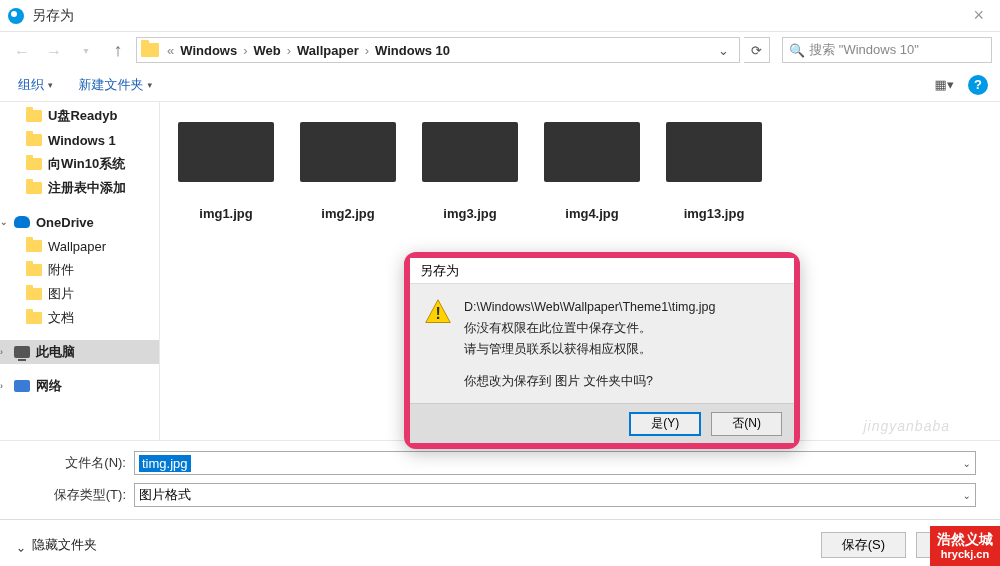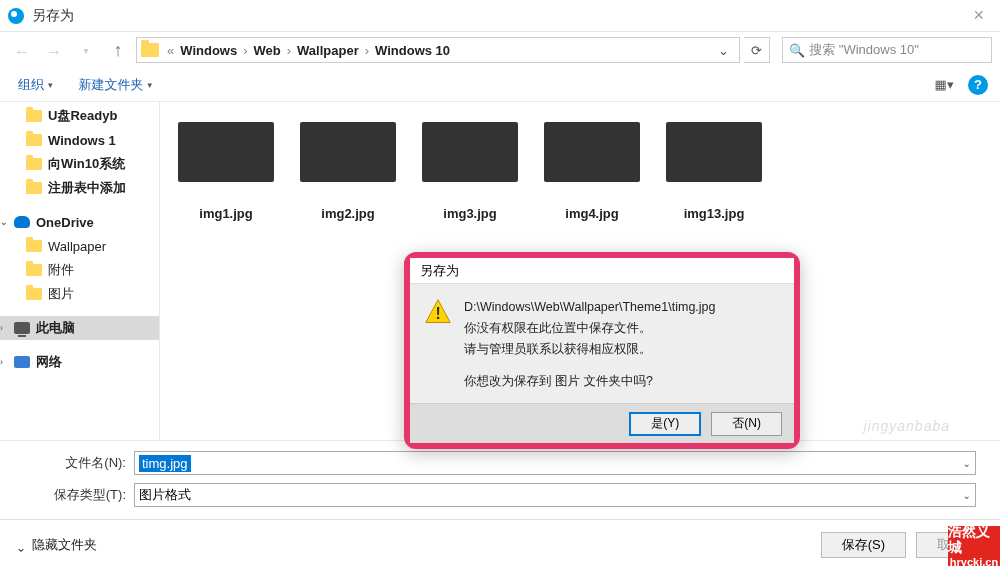--- a/index.html
+++ b/index.html
@@ -86,21 +86,21 @@
 .modal-body { padding: 14px 14px 10px 14px; display:flex; gap:12px; font-size:12.5px; color:#222; }
 .warn-icon { width:28px; height:28px; flex-shrink:0; }
 .warn-icon svg { width:28px; height:28px; }
 .modal-text p { margin-bottom: 2px; line-height:1.5; }
 .modal-text p.q { margin-top: 14px; }
 .modal-btns { background:#ddd; height:40px; display:flex; align-items:center; justify-content:flex-end; gap:10px; padding: 0 12px; border-top:1px solid #ccc; }
 .modal-btns button { height:24px; padding: 0 20px; background:#eee; border:1px solid #999; cursor:pointer; font-size:12px; }
 .modal-btns button.primary { border:2px solid #0078d4; }
 
 
-.badge { position:absolute; right:0; bottom:0; width:52px; height:40px; background:#e2261f; color:#fff; display:flex; flex-direction:column; align-items:center; justify-content:center; font-size:11px; line-height:1.2; font-weight:bold; }
+.badge { position:absolute; right:0; bottom:0; width:70px; height:40px; background:#e2261f; color:#fff; display:flex; flex-direction:column; align-items:center; justify-content:center; font-size:11px; line-height:1.2; font-weight:bold; }
 .badge .big { font-size:14px; }
 
 </style>
 </head>
 <body>
 
 <div class="titlebar">
   <div class="app-icon"></div>
   <div class="title">另存为</div>
   <div class="close">×</div>
@@ -171,20 +171,24 @@
         <span>Wallpaper</span>
       </div>
     <div class="side-item">
         <div class="fi fi-folder"></div>
         <span>附件</span>
       </div>
     <div class="side-item">
         <div class="fi fi-folder"></div>
         <span>图片</span>
       </div>
+    <div class="side-item">
+        <div class="fi fi-folder"></div>
+        <span>文档</span>
+      </div>
     <div style="height:10px;"></div>
     <div class="side-item root sel">
         <span class="side-group-caret">›</span>
         <div class="fi fi-pc"></div>
         <span>此电脑</span>
       </div>
     <div style="height:10px;"></div>
     <div class="side-item root">
         <span class="side-group-caret">›</span>
         <div class="fi fi-net"></div>

